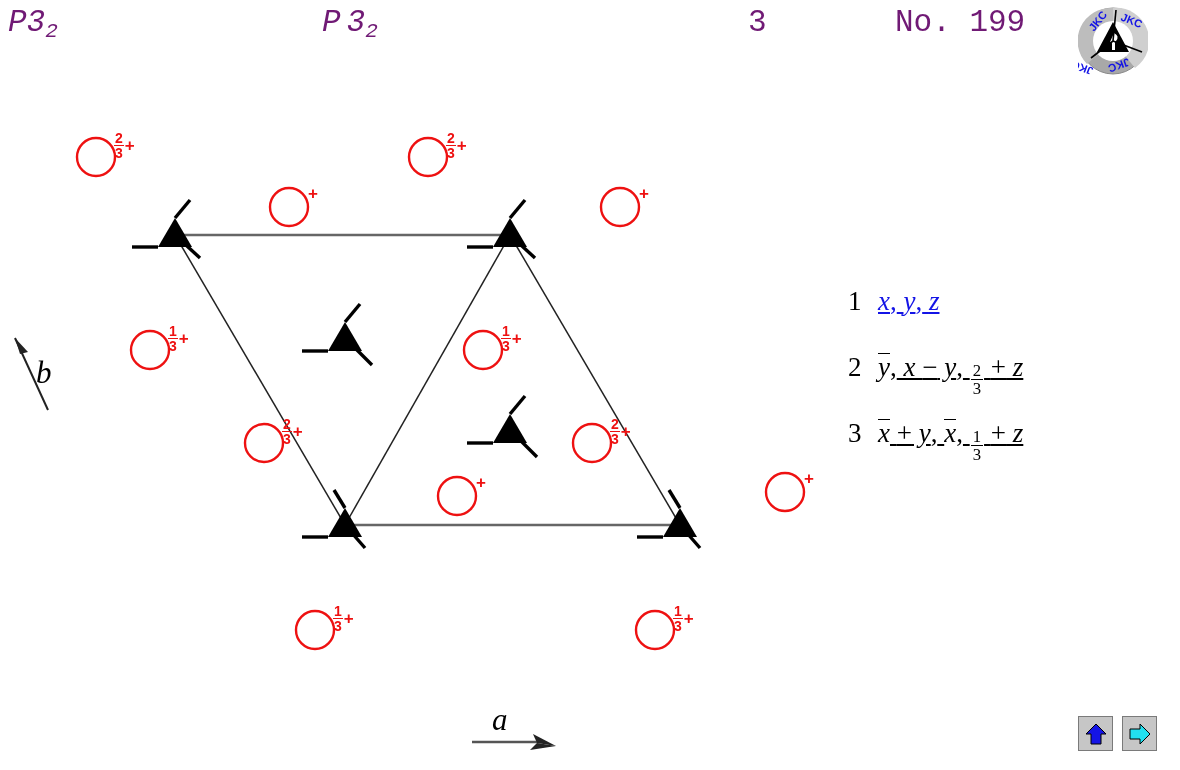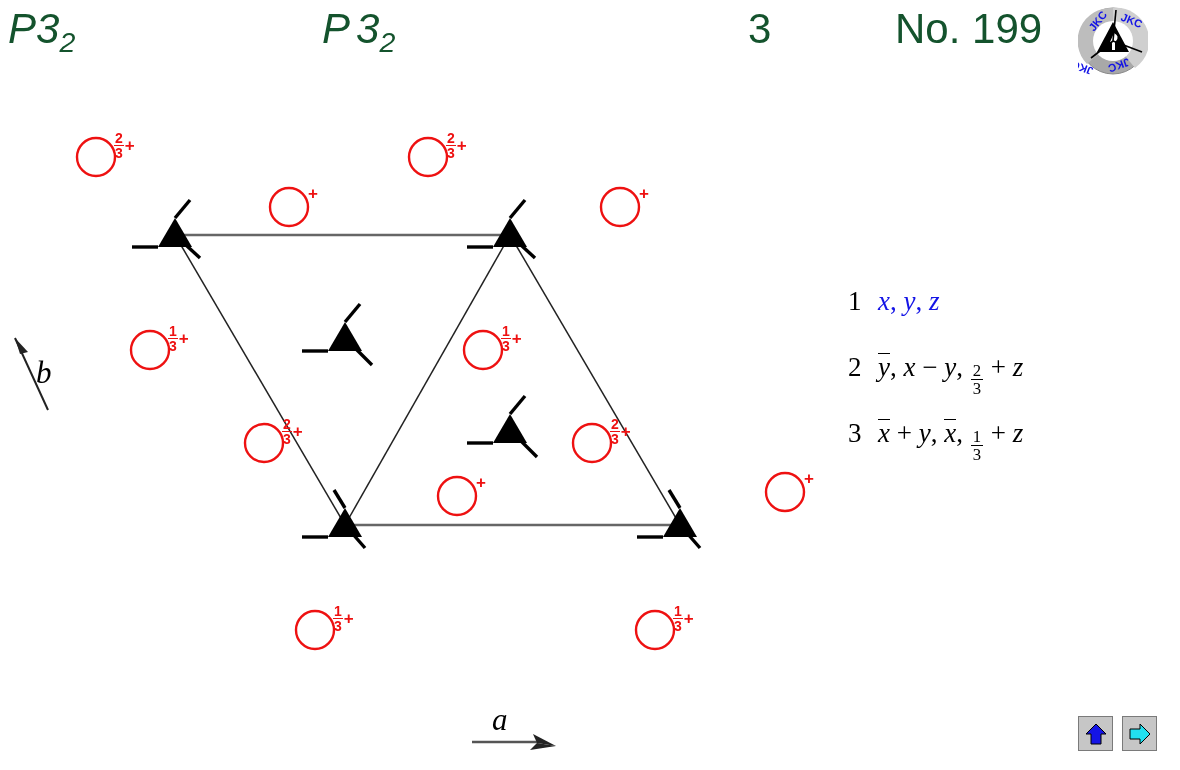--- a/index.html
+++ b/index.html
@@ -12,23 +12,23 @@
     width: 1180px;
     height: 770px;
     position: relative;
     overflow: hidden;
     font-family: "Liberation Serif", serif;
   }
 
   
   .hdr {
     position: absolute;
-    color: #14532d;
-    font-family: Liberation Sans, sans-serif;
-    font-size: 42px;
+    color: #701a75;
+    font-family: Liberation Mono, monospace;
+    font-size: 31px;
     white-space: nowrap;
   }
   .hdr-hm-short { left: 8px;  top: 5px; font-style: italic; }
   .hdr-hm-full  { left: 322px; top: 5px; font-style: italic; text-align: center; }
   .hdr-pg       { left: 748px; top: 5px; font-style: normal; }
   .hdr-no       { left: 895px; top: 5px; font-style: normal; }
   .hdr sub {
     font-size: 0.68em;
     vertical-align: -0.30em;
     font-style: italic;
@@ -66,21 +66,21 @@
     display: flex;
     align-items: baseline;
     height: 66px;
     white-space: nowrap;
   }
   .op-num {
     width: 30px;
     color: #000000;
     font-style: normal;
   }
-  .op-txt { font-style: italic; }
+  .op-txt { font-style: italic; text-decoration: underline; }
   .op-1 .op-txt { color: #1414e6; }
   .op-txt .up { font-style: normal; }
   .ovl {
     display: inline-block;
     border-top: 1.6px solid currentColor;
     padding-top: 0px;
     line-height: 1.0;
   }
   .frac {
     display: inline-flex;

